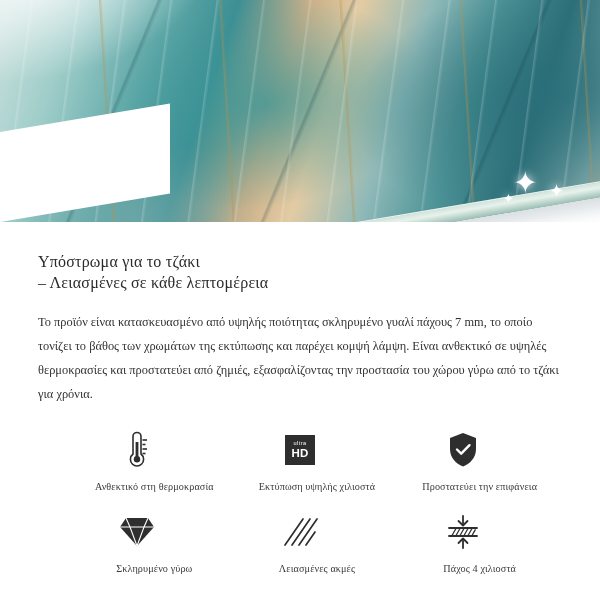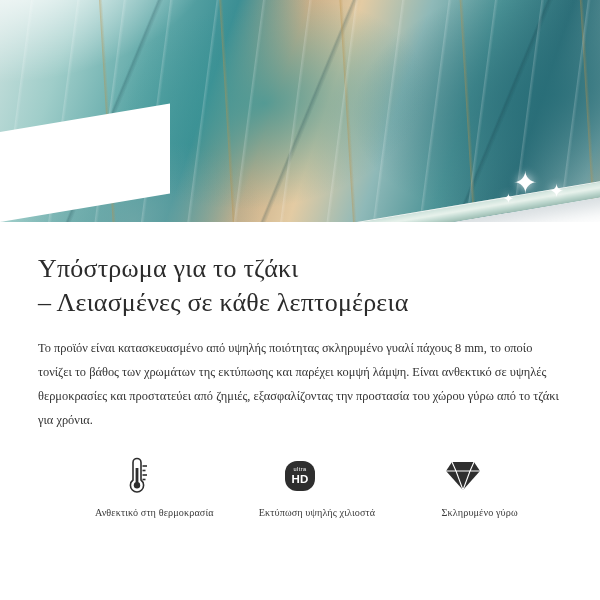--- a/index.html
+++ b/index.html
@@ -131,21 +131,21 @@
   .sparkle.s1 { right: 62px; top: 168px; font-size: 30px; }
   .sparkle.s2 { right: 36px; top: 182px; font-size: 18px; }
   .sparkle.s3 { right: 86px; top: 192px; font-size: 13px; }
 
   
   .content {
     padding: 16px 38px 0 38px;
   }
   .headline {
     font-family: "Liberation Serif", serif;
-    font-size: 26px;
+    font-size: 16px;
     line-height: 1.30;
     color: #2b2b2b;
     font-weight: 400;
     letter-spacing: 0.2px;
     margin: 14px 0 0 0;
   }
   .headline .l2 { display: block; }
   .body-copy {
     margin: 16px 0 0 0;
     font-family: "Liberation Serif", serif;
@@ -182,21 +182,21 @@
     font-size: 10.2px;
     color: #3a3a3a;
     text-align: right;
     letter-spacing: 0.1px;
     margin-left: 34px;
   }
   svg { display: block; }
   .hd-badge {
     width: 30px;
     height: 30px;
-    border-radius: 12px;
+    border-radius: 0;
     background: #2e2e2e;
     color: #ffffff;
     display: flex;
     flex-direction: column;
     align-items: center;
     justify-content: center;
     font-family: "Liberation Sans", sans-serif;
     line-height: 1;
   }
   .hd-badge .u { font-size: 5.6px; letter-spacing: 0.4px; margin-bottom: 1px; }
@@ -220,21 +220,21 @@
       <span class="sparkle s2">✦</span>
       <span class="sparkle s3">✦</span>
     </div>
   </div>
 
   <div class="content">
     <h1 class="headline">
       <span>Υπόστρωμα για το τζάκι</span>
       <span class="l2">– Λειασμένες σε κάθε λεπτομέρεια</span>
     </h1>
-    <p class="body-copy">Το προϊόν είναι κατασκευασμένο από υψηλής ποιότητας σκληρυμένο γυαλί πάχους 8 mm, το οποίο τονίζει το βάθος των χρωμάτων της εκτύπωσης και παρέχει κομψή λάμψη. Είναι ανθεκτικό σε υψηλές θερμοκρασίες και προστατεύει από ζημιές, εξασφαλίζοντας την προστασία του χώρου γύρω από το τζάκι για χρόνια.</p>
+    <p class="body-copy">Το προϊόν είναι κατασκευασμένο από υψηλής ποιότητας σκληρυμένο γυαλί πάχους 7 mm, το οποίο τονίζει το βάθος των χρωμάτων της εκτύπωσης και παρέχει κομψή λάμψη. Είναι ανθεκτικό σε υψηλές θερμοκρασίες και προστατεύει από ζημιές, εξασφαλίζοντας την προστασία του χώρου γύρω από το τζάκι για χρόνια.</p>
 
     <div class="features">
 
       <div class="feature">
         <div class="feature-icon">
           <svg width="34" height="40" viewBox="0 0 34 40" fill="none" stroke="#2e2e2e" stroke-width="1.6">
             <path d="M17 6.5c0-2.2 1.8-4 4-4s4 1.8 4 4v17.5c1.6 1.2 2.6 3.1 2.6 5.3 0 3.7-3 6.7-6.6 6.7s-6.6-3-6.6-6.7c0-2.2 1-4.1 2.6-5.3V6.5z" transform="translate(-4,0)"></path>
             <circle cx="17" cy="29.3" r="3.2" fill="#2e2e2e" stroke="none"></circle>
             <rect x="15.6" y="12" width="2.8" height="15" fill="#2e2e2e" stroke="none"></rect>
             <line x1="22.5" y1="10" x2="27" y2="10"></line>
@@ -249,28 +249,71 @@
       <div class="feature">
         <div class="feature-icon">
           <div class="hd-badge">
             <span class="u">ultra</span>
             <span class="hd">HD</span>
           </div>
         </div>
         <div class="feature-label">Εκτύπωση υψηλής χιλιοστά</div>
       </div>
 
+      <div class="feature">
+        <div class="feature-icon">
+          <svg width="34" height="40" viewBox="0 0 34 40">
+            <path d="M17 3 L30 8 v11c0 8.5-5.6 14.6-13 17.5C9.6 33.6 4 27.5 4 19V8 Z" fill="#2e2e2e"></path>
+            <path d="M11 19.5 l4.2 4.2 L23.5 15.2" fill="none" stroke="#ffffff" stroke-width="2.4" stroke-linecap="round" stroke-linejoin="round"></path>
+          </svg>
+        </div>
+        <div class="feature-label">Προστατεύει την επιφάνεια</div>
+      </div>
 
       <div class="feature">
         <div class="feature-icon">
           <svg width="38" height="36" viewBox="0 0 38 36">
             <path d="M8 4 H30 L36 13 L19 32 L2 13 Z" fill="#2e2e2e"></path>
             <path d="M8 4 L12 13 L19 32 L26 13 L30 4 M2 13 H36" fill="none" stroke="#ffffff" stroke-width="1.1"></path>
           </svg>
         </div>
         <div class="feature-label">Σκληρυμένο γύρω</div>
       </div>
 
-
+      <div class="feature">
+        <div class="feature-icon">
+          <svg width="38" height="34" viewBox="0 0 38 34" stroke="#2e2e2e" stroke-width="1.7" fill="none" stroke-linecap="round">
+            <path d="M4 30 L22 4"></path>
+            <path d="M11 30 L29 4"></path>
+            <path d="M18 30 L36 4"></path>
+            <path d="M25 30 L34 17"></path>
+          </svg>
+        </div>
+        <div class="feature-label">Λειασμένες ακμές</div>
+      </div>
+
+      <div class="feature">
+        <div class="feature-icon">
+          <svg width="40" height="36" viewBox="0 0 40 36">
+            <g stroke="#2e2e2e" stroke-width="1.8" fill="none" stroke-linecap="round" stroke-linejoin="round">
+              <line x1="20" y1="2" x2="20" y2="11"></line>
+              <path d="M15.5 7 L20 11.5 L24.5 7"></path>
+              <line x1="20" y1="34" x2="20" y2="25"></line>
+              <path d="M15.5 29 L20 24.5 L24.5 29"></path>
+              <line x1="6" y1="14" x2="34" y2="14"></line>
+              <line x1="6" y1="22" x2="34" y2="22"></line>
+            </g>
+            <g stroke="#2e2e2e" stroke-width="1.3">
+              <line x1="9" y1="21.5" x2="13" y2="14.5"></line>
+              <line x1="13" y1="21.5" x2="17" y2="14.5"></line>
+              <line x1="17" y1="21.5" x2="21" y2="14.5"></line>
+              <line x1="21" y1="21.5" x2="25" y2="14.5"></line>
+              <line x1="25" y1="21.5" x2="29" y2="14.5"></line>
+              <line x1="29" y1="21.5" x2="32.5" y2="15.4"></line>
+            </g>
+          </svg>
+        </div>
+        <div class="feature-label">Πάχος 4 χιλιοστά</div>
+      </div>
 
     </div>
   </div>
 </div>
 
 </body></html>

